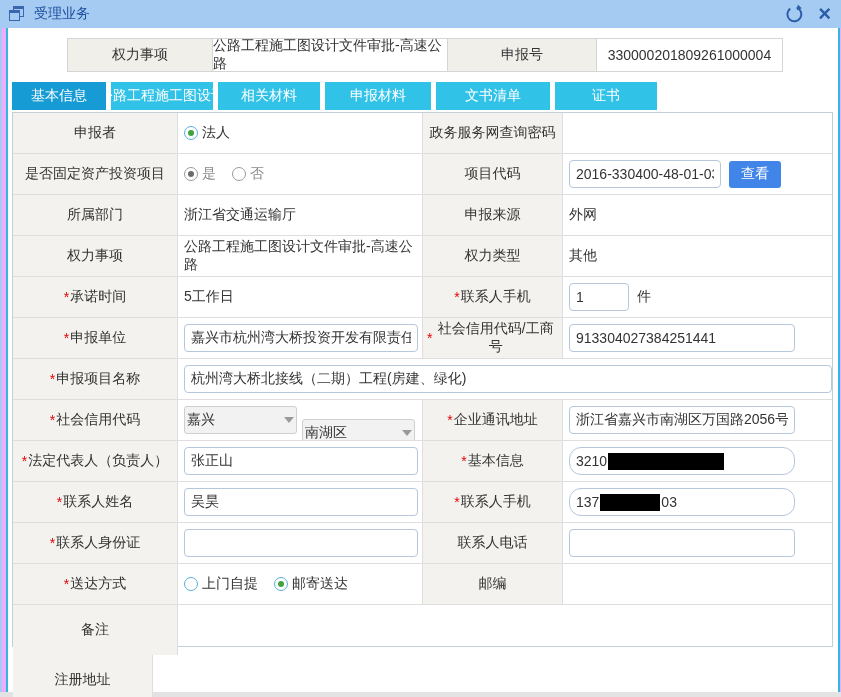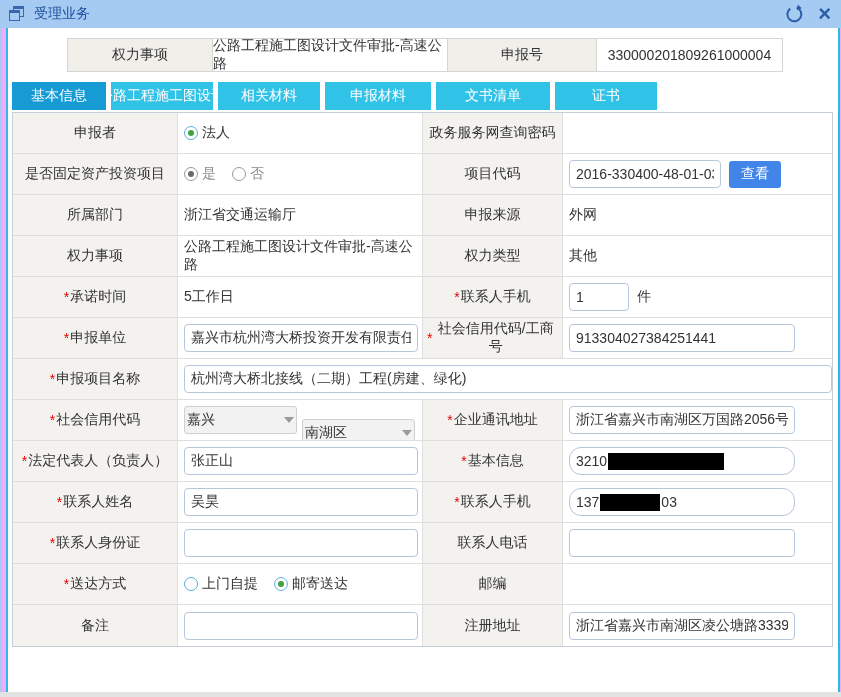--- a/index.html
+++ b/index.html
@@ -30,21 +30,21 @@
 
   
   .tabs { display:flex; gap:5px; margin:10px 0 0 4px; height:28px; }
   .tab { background:#31C2E8; color:#fff; font-size:14px; display:flex; align-items:center; justify-content:center; overflow:hidden; white-space:nowrap; cursor:pointer; }
   .tab.active { background:#169BD5; }
   .t0{width:94px;} .t1{width:102px;} .t2{width:106px;} .t3{width:102px;} .t4{width:114px;} .t5{width:102px;}
 
   
   .form-table { margin:2px 4px 0 4px; border:1px solid #C6CFD8; width:821px; }
   .frow { display:flex; height:41px; border-bottom:1px solid #DEDEDE; }
-  .frow:last-child { border-bottom:none; }
+  .frow:last-child { border-bottom:none;flex-direction:column; }
   .lc { background:#F3F2EE; border-right:1px solid #DEDEDE; display:flex; align-items:center; justify-content:center; font-size:14px; color:#333; text-align:center; padding:16px 4px; }
   .lc1 { width:165px; } .lc2 { width:140px; }
   .vc { display:flex; align-items:center; padding-left:6px; font-size:14px; color:#333; overflow:hidden; }
   .vc1 { width:245px; border-right:1px solid #DEDEDE; }
   .vc2 { flex:1; }
   .req { color:#E60000; margin-right:1px; }
 
   input[type=text] { height:28px; border:1px solid #B6C6DB; border-radius:4px; padding:0 6px; font-size:14px; color:#333; font-family:inherit; background:#fff; }
   .in-fill1 { width:234px; } .in-fill2 { width:226px; }
   .in-sm { width:60px; }

